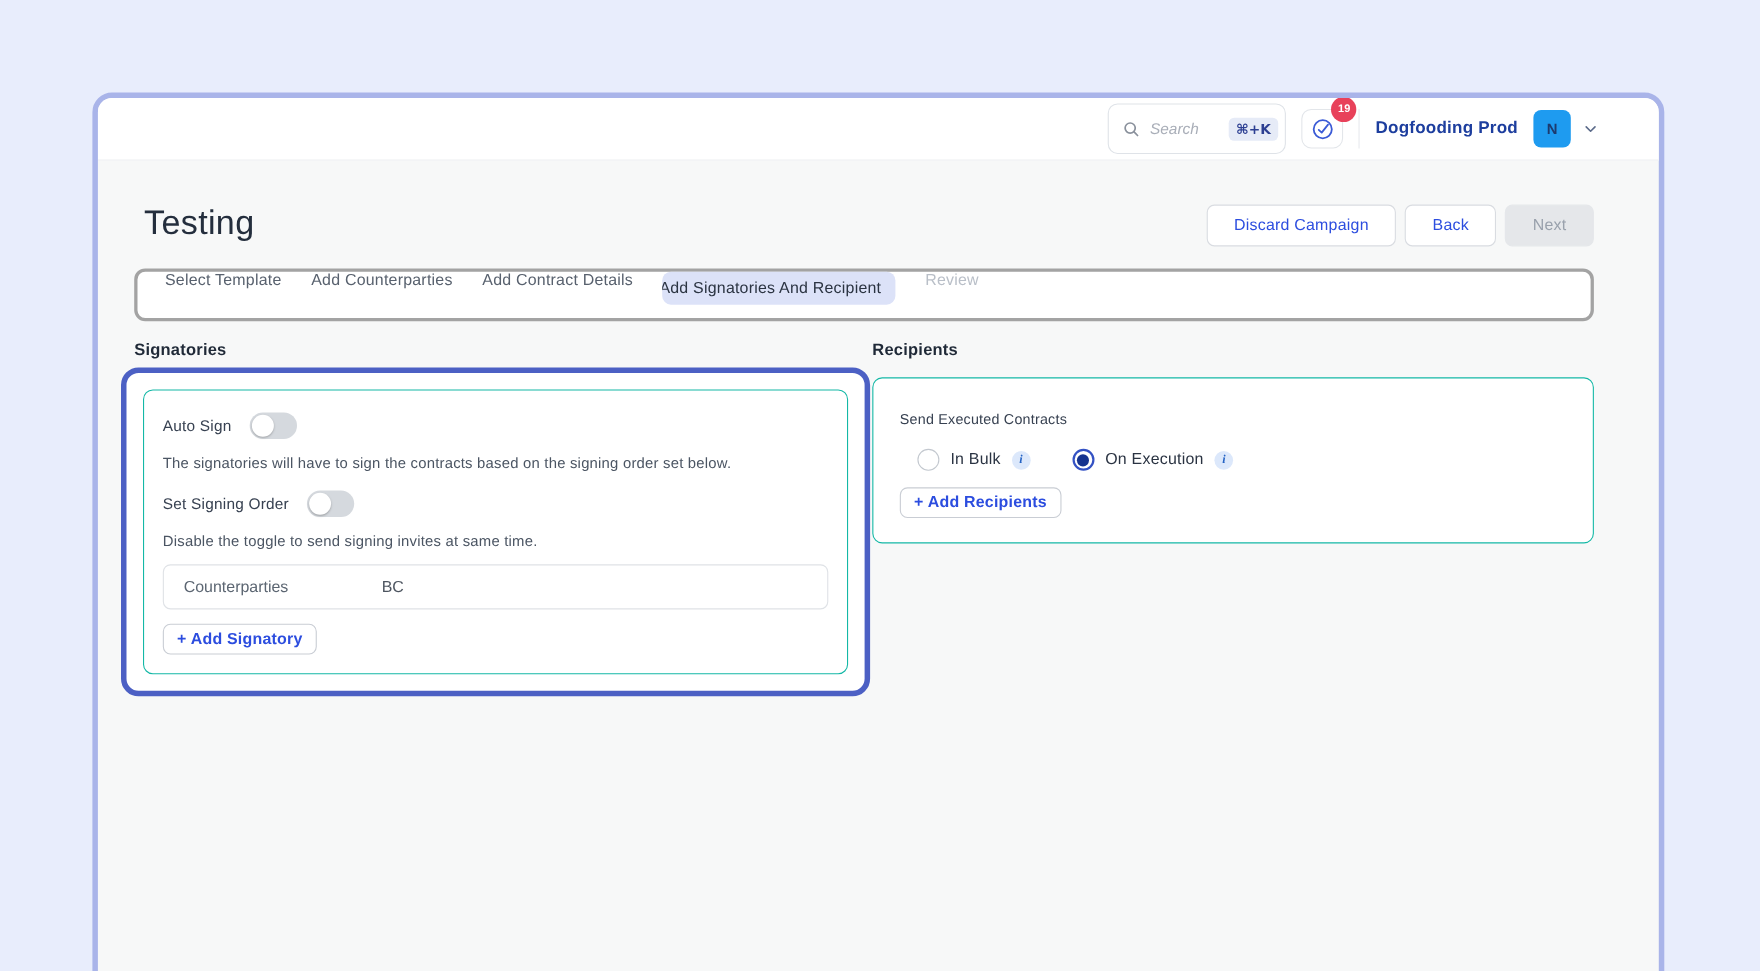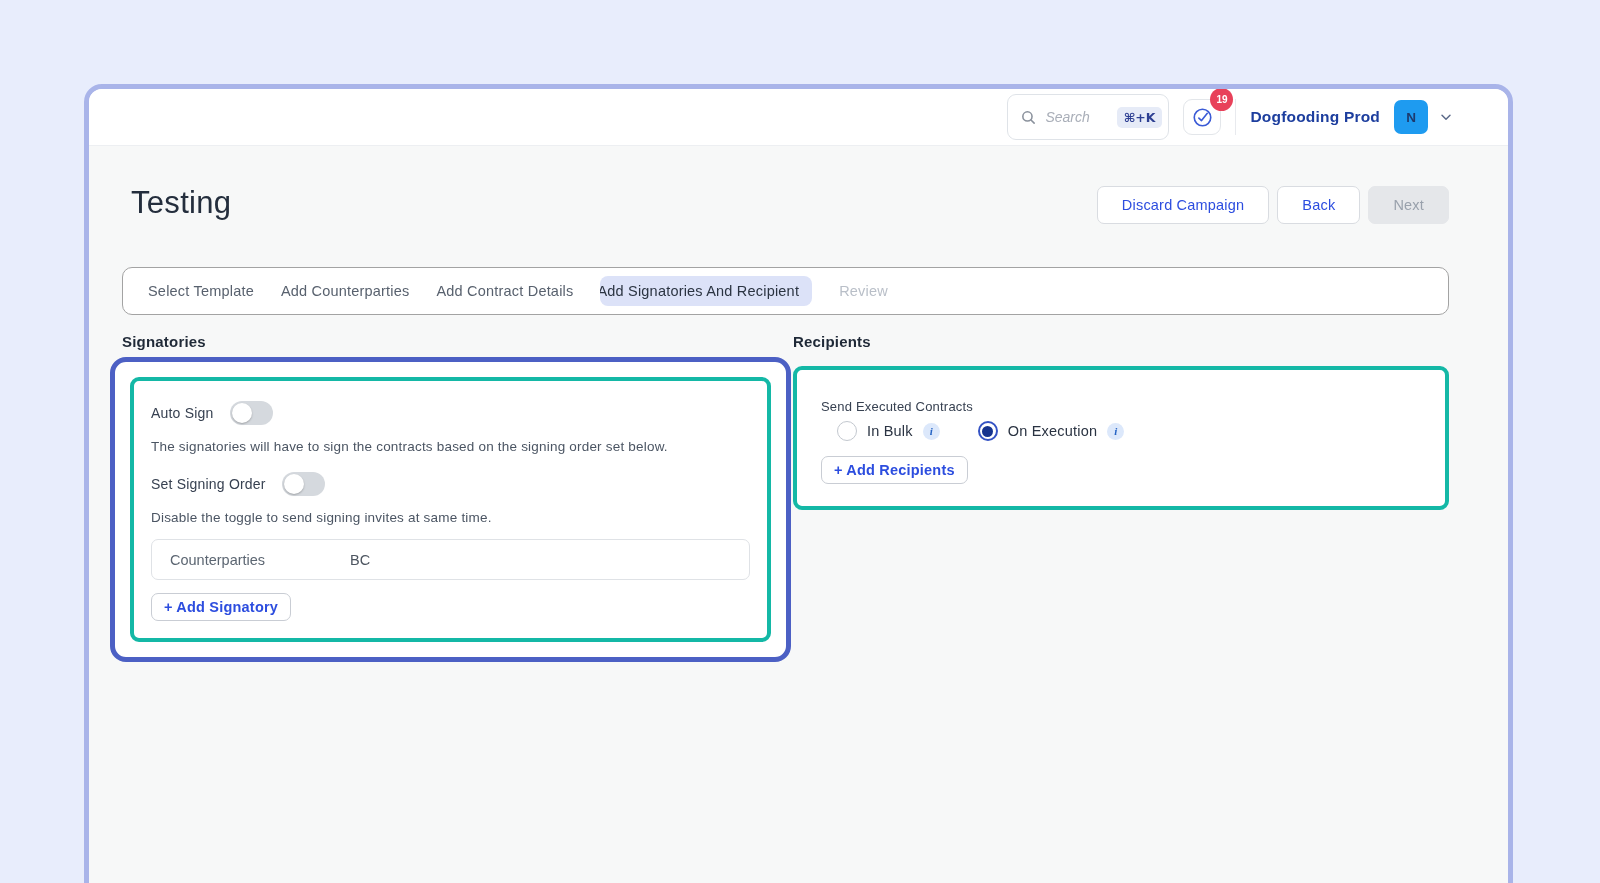--- a/index.html
+++ b/index.html
@@ -57,43 +57,43 @@
   .page-title { font-size:31px; font-weight:500; color:#242e3d; letter-spacing:.3px; padding-left:9px; padding-top:15px; }
   .head-actions { display:flex; gap:8px; padding-top:16px; }
   .btn {
     font-size:14.5px; font-weight:500; letter-spacing:.2px;
     border:1px solid #d9dce1; border-radius:7px; background:#fff; color:#2c4ddf;
     padding:10px 24px; cursor:pointer; font-family:inherit;
   }
   .btn.disabled { background:#e5e7ea; border-color:#e5e7ea; color:#99a1ac; }
   
   .steps-bar {
-    margin-top:43px; background:#fff; border:1px solid #a3a3a3; border-radius:10px;
-    height:48px; display:flex; align-items:center; padding:0 25px; gap:27px;
+    margin-top:20px; background:#fff; border:3px solid #a3a3a3; border-radius:10px;
+    height:48px; display:flex; align-items:flex-start; padding:0 25px; gap:27px;
   }
   .step { font-size:14.5px; color:#58616e; letter-spacing:.2px; white-space:nowrap; }
   .step.active {
     background:#dce2f8; border-radius:8px; padding:7px 13px 7px 4px;
     color:#2b3442; overflow:hidden;
   }
   .step.active span { display:inline-block; margin-left:-7px; }
   .step.disabled { color:#b9bfc8; }
   
   .columns { display:flex; margin-top:18px; align-items:flex-start; }
   .col-left { width:657px; flex:none; }
   .col-right { flex:1; margin-left:14px; }
   .section-heading { font-size:15px; font-weight:bold; color:#1f2937; letter-spacing:.2px; }
   
   .focus-ring {
     margin:7px -12px 0 -12px;
     border:5px solid #4c60c4; border-radius:16px;
     background:#fff; padding:15px;
   }
   .card {
-    background:#fff; border:4px solid #14b8a6; border-radius:9px;
+    background:#fff; border:1px solid #14b8a6; border-radius:9px;
   }
   .sig-card { padding:20px 17px 17px 17px; }
   .toggle-row { display:flex; align-items:center; gap:16px; }
   .toggle-row .label { font-size:14px; color:#374151; letter-spacing:.2px; }
   .toggle {
     width:43px; height:24px; border-radius:12px; background:#d5d9de; position:relative;
   }
   .toggle .knob {
     position:absolute; left:2px; top:2px; width:20px; height:20px; border-radius:50%;
     background:#fff; box-shadow:0 1px 2px rgba(0,0,0,.25);
@@ -110,21 +110,21 @@
   .add-btn {
     margin-top:13px; display:inline-block;
     border:1px solid #c9cdd4; border-radius:7px; background:#fff;
     color:#2c4ddf; font-size:14.5px; font-weight:700; letter-spacing:.2px;
     padding:5px 12px; cursor:pointer; font-family:inherit;
   }
   
   .rec-card { margin-top:16px; padding:26px 24px 22px 24px; }
   .rec-desc { max-width:620px; line-height:20px; font-size:14.5px; color:#4b5563; letter-spacing:.1px; }
   .small-label { margin-top:3px; font-size:13px; color:#374151; letter-spacing:.2px; }
-  .radio-row { display:flex; align-items:center; margin-top:7px; gap:10px; }
+  .radio-row { display:flex; align-items:center; margin-top:20px; gap:10px; }
   .radio {
     width:20px; height:20px; border-radius:50%; background:#fff;
     border:1.5px solid #c3c8cf; margin-left:16px;
   }
   .radio.selected {
     border:2px solid #3452c4; display:flex; align-items:center; justify-content:center;
   }
   .radio.selected .dot { width:11px; height:11px; border-radius:50%; background:#16338f; }
   .radio-label { font-size:14.5px; color:#2a3342; letter-spacing:.2px; }
   .info-icon {

